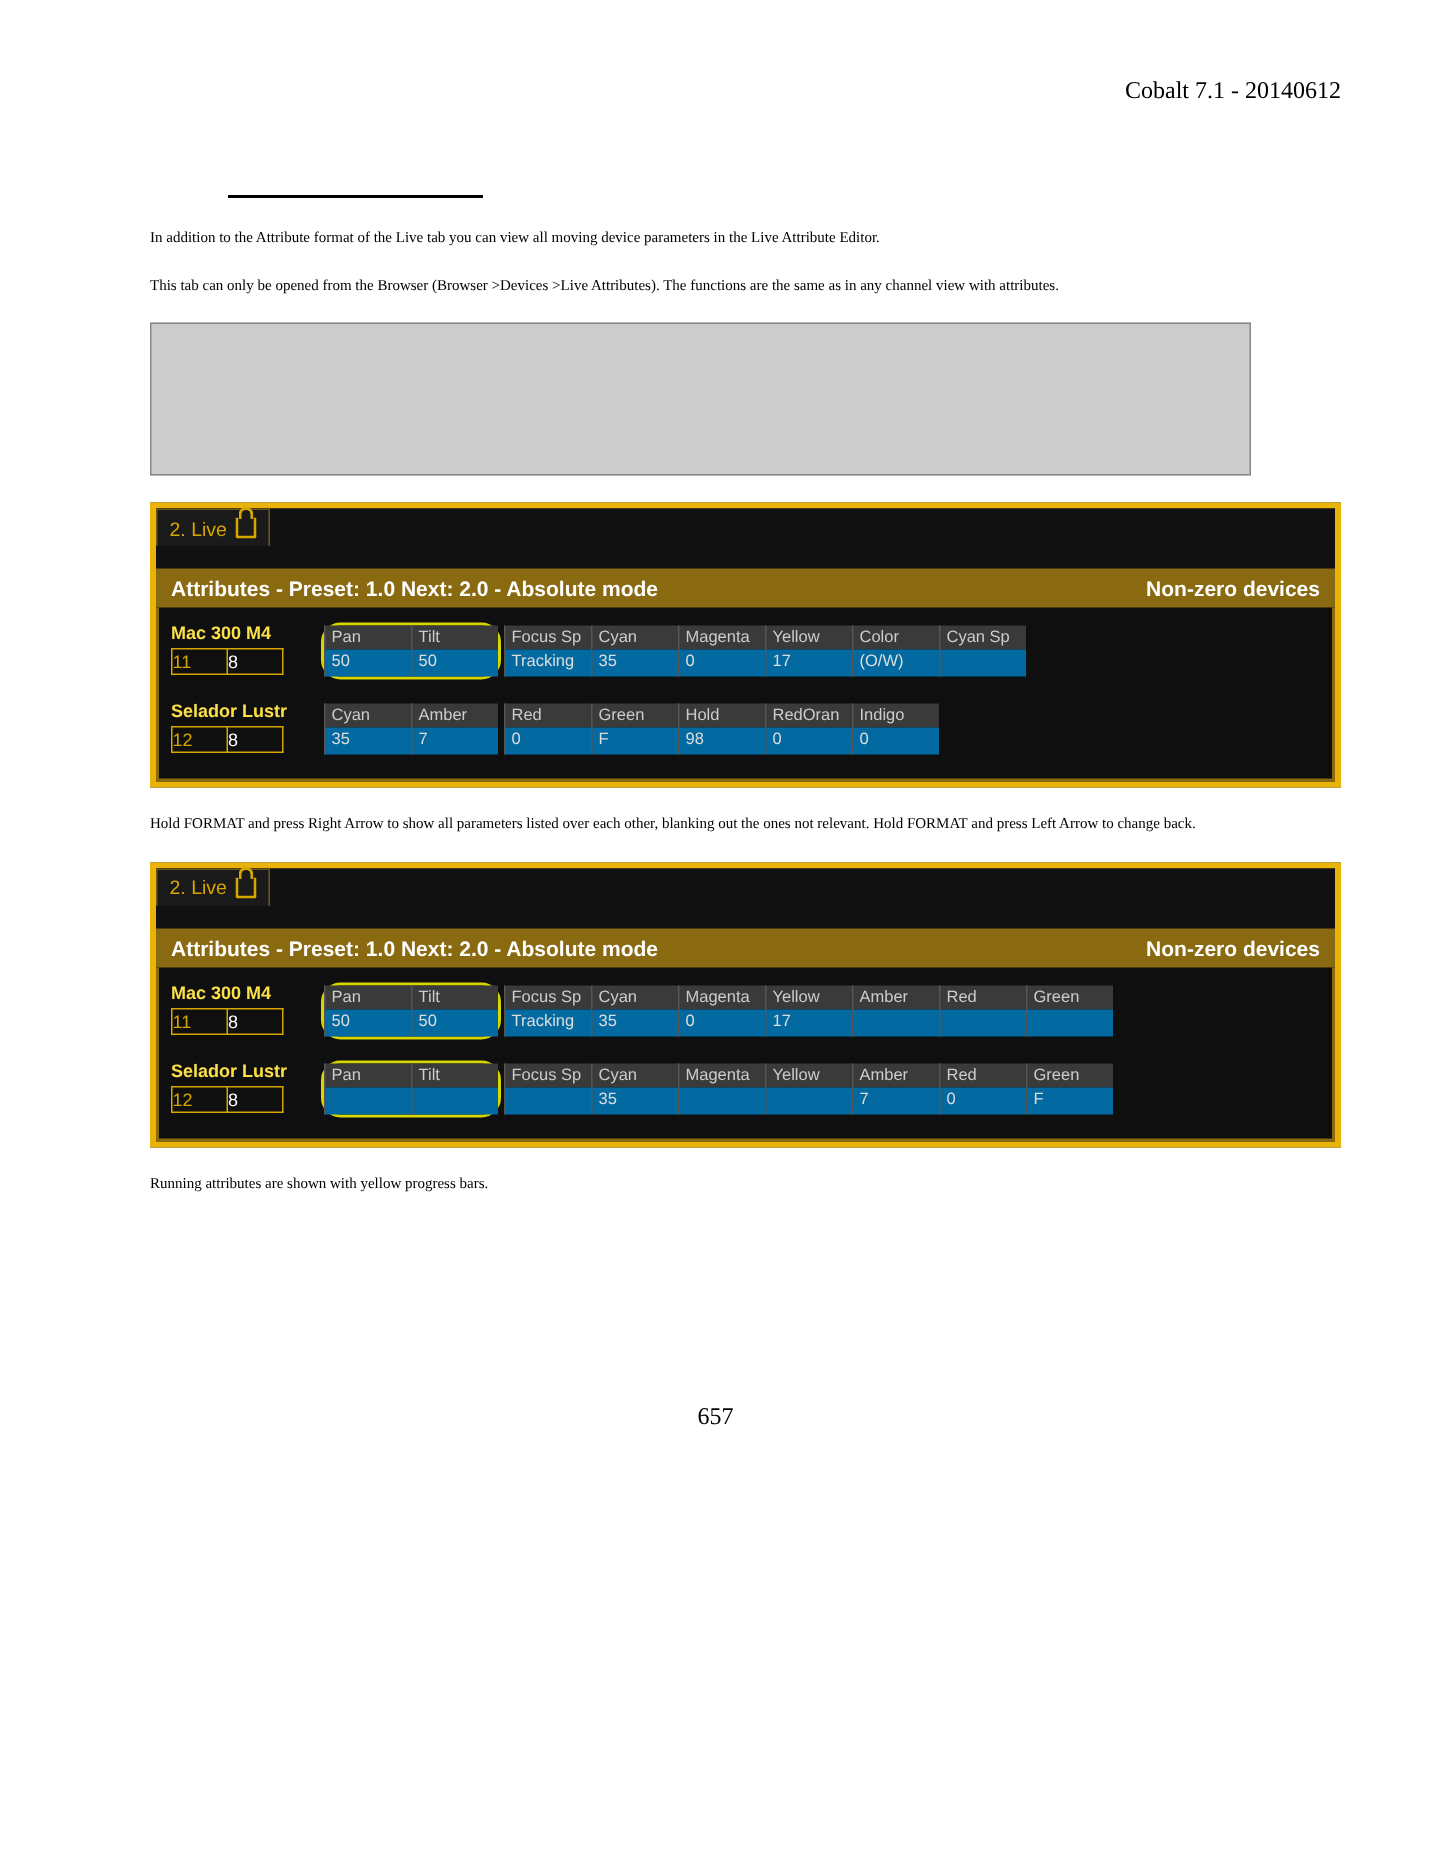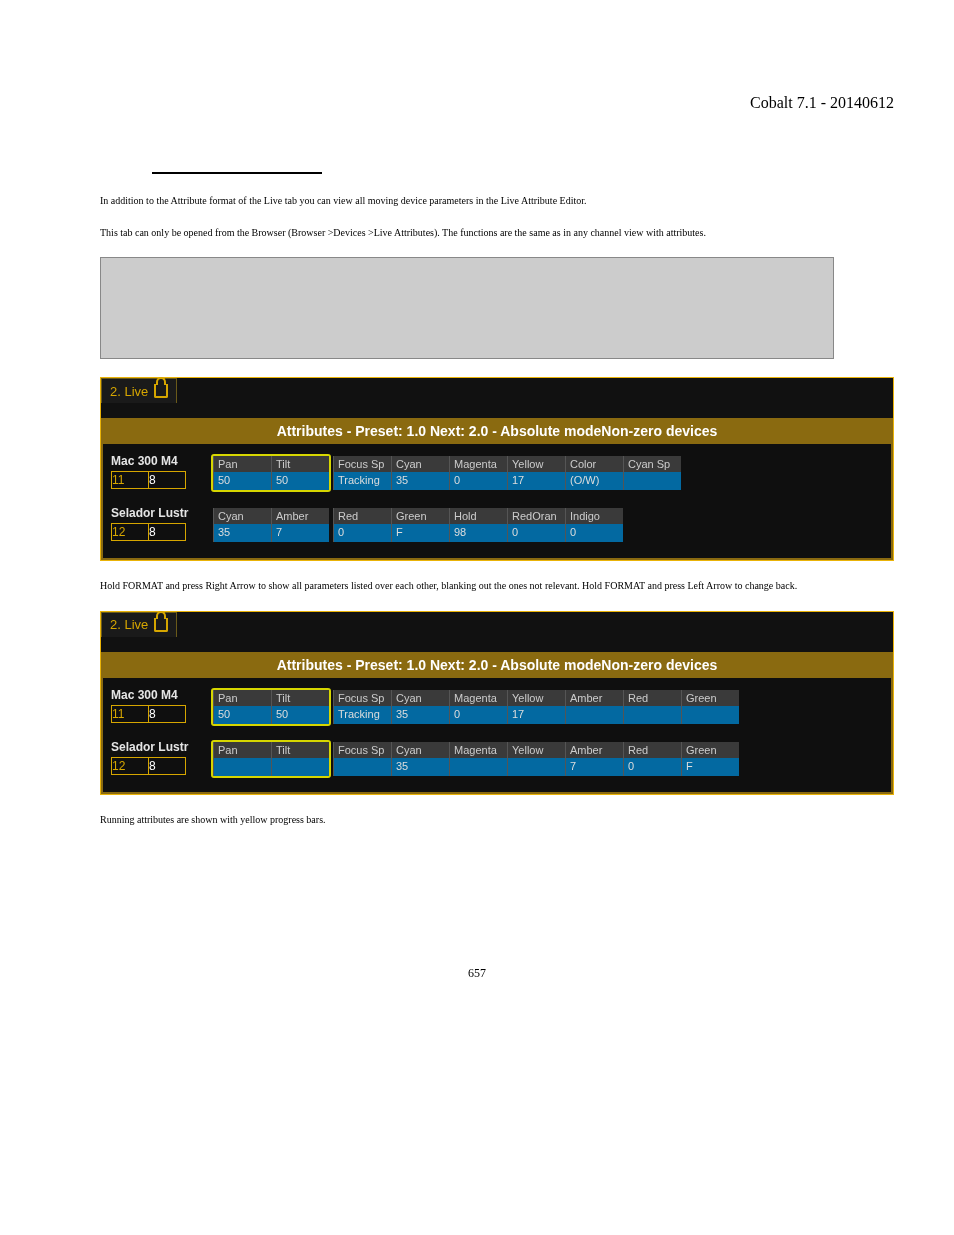--- a/index.html
+++ b/index.html
@@ -4,21 +4,21 @@
 <style>
   body {
     margin: 0;
     padding: 0;
     background: #fff;
     font-family: "Times New Roman", Times, serif;
     color: #000;
     width: 954px;
   }
   .page {
-    padding: 94px 60px 40px 60px;
+    padding: 52px 60px 40px 60px;
     box-sizing: border-box;
   }
   .header-right {
     text-align: right;
     font-size: 16px;
     margin-bottom: 60px;
   }
   .hr-short {
     border: none;
     border-top: 2px solid #000;
@@ -33,21 +33,21 @@
   }
   .gray-box {
     background: #ccc;
     border: 1px solid #888;
     height: 100px;
     margin: 0 60px 18px 40px;
   }
   .ui-block {
     margin: 0 0 18px 40px;
     background: #0f0f0f;
-    border: 1px solid #eab308;
+    border: 4px solid #eab308;
     color: #fff;
     font-family: Arial, Helvetica, sans-serif;
     font-size: 12px;
   }
   .ui-tab {
     height: 24px;
     background: #111;
   }
   .ui-tab-label {
     display: inline-flex;
@@ -81,21 +81,21 @@
     border-bottom: none;
     border-radius: 5px 5px 0 0;
   }
   .filler-row {
     height: 16px;
     background: #111;
   }
   .ui-hdr {
     background: #8a6a10;
     display: flex;
-    justify-content: center;
+    justify-content: space-between;
     align-items: center;
     padding: 5px 10px;
     font-weight: bold;
     font-size: 14px;
     color: #fff;
   }
   .dev-area {
     padding: 10px 8px 14px 8px;
     border: 2px solid #8a6a10;
     border-top: none;
@@ -105,42 +105,42 @@
     align-items: flex-start;
     gap: 0;
     margin-bottom: 14px;
   }
   .dev-row:last-child { margin-bottom: 0; }
   .dev-label-col {
     width: 100px;
     flex-shrink: 0;
   }
   .dev-name {
-    color: #e5e5e5;
+    color: #fde047;
     font-weight: bold;
     font-size: 12px;
     margin-bottom: 3px;
   }
   .dev-chan {
     display: flex;
     gap: 0;
   }
   .chan-box {
     border: 1px solid #d6a600;
     padding: 1px 0;
     font-size: 12px;
     text-align: left;
     width: 36px;
   }
   .chan-box.yellow { color: #d6a600; }
   .chan-box.white { color: #fff; border-left: none; }
   .attrs {
     display: flex;
     border: 2px solid #d6d600;
-    border-radius: 3px;
+    border-radius: 13px;
   }
   .attrs.noborder { border-color: transparent; }
   .attr {
     width: 58px;
     flex-shrink: 0;
   }
   .attr-h {
     background: #3a3a3a;
     color: #ccc;
     font-size: 11px;
@@ -154,21 +154,21 @@
     color: #ddd;
     font-size: 11px;
     padding: 2px 4px;
     border-left: 1px solid #555;
     height: 14px;
     white-space: nowrap;
     overflow: hidden;
   }
   .page-num {
     text-align: center;
-    font-size: 12px;
+    font-size: 16px;
     margin-top: 140px;
   }
 </style>
 </head>
 <body>
 
 <div class="page">
   <div class="header-right">Cobalt 7.1 - 20140612</div>
   <hr class="hr-short">
 

